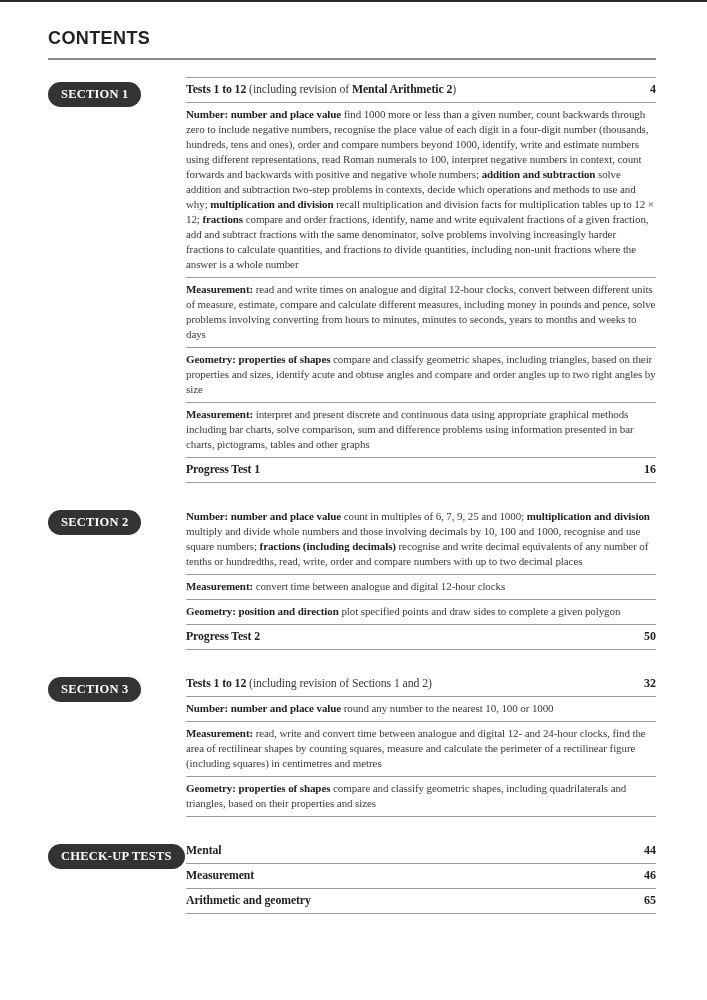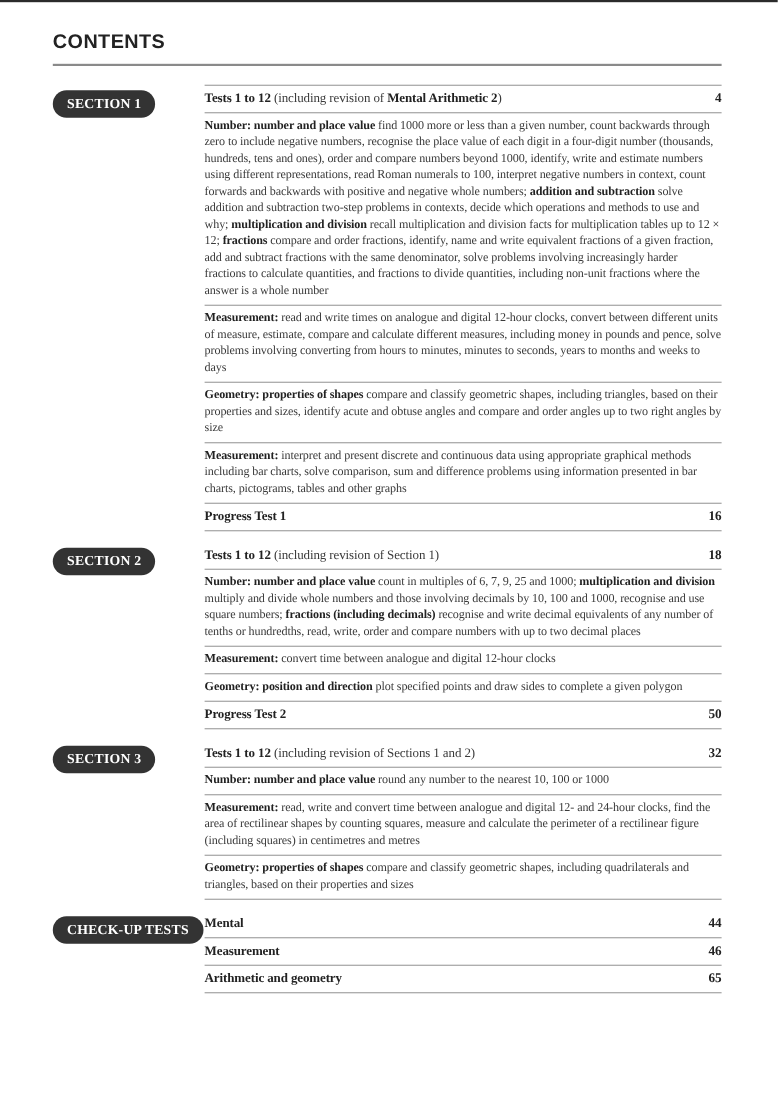--- a/index.html
+++ b/index.html
@@ -31,21 +31,21 @@
     line-height: 21px;
   }
   .header-rule {
     height: 2px;
     background: var(--header-rule-color, #8a8a8a);
     margin-top: 9px;
   }
   .toc { margin-top: 17px; font-family: Liberation Serif, serif; }
 
   .section { display: flex; }
-  .section + .section { margin-top: 10px; }
+  .section + .section { margin-top: 22px; }
 
   .sec-left { width: 138px; flex: none; }
   .badge {
     display: inline-block;
     background: var(--pill-bg, #333);
     color: var(--pill-text, #fff);
     font-weight: bold;
     font-size: 12.5px;
     line-height: 25px;
     padding: 0 13px;
@@ -113,24 +113,20 @@
           </div>
           <div class="row toc-entry">
             <div class="row-text"><b>Progress Test 1</b></div>
             <div class="pagenum">16</div>
           </div>
         </div>
       </div>
       <div class="section">
         <div class="sec-left"><div class="badge">SECTION 2</div></div>
         <div class="sec-rows">
-          <div class="row toc-entry">
-            <div class="row-text"><b>Tests 1 to 12</b><span> (including revision of Section 1)</span></div>
-            <div class="pagenum">18</div>
-          </div>
           <div class="row toc-description">
             <div class="row-text"><b>Number: number and place value</b><span> count in multiples of 6, 7, 9, 25 and 1000; </span><b>multiplication and division</b><span> multiply and divide whole numbers and those involving decimals by 10, 100 and 1000, recognise and use square numbers; </span><b>fractions (including decimals)</b><span> recognise and write decimal equivalents of any number of tenths or hundredths, read, write, order and compare numbers with up to two decimal places</span></div>
           </div>
           <div class="row toc-description">
             <div class="row-text"><b>Measurement:</b><span> convert time between analogue and digital 12-hour clocks</span></div>
           </div>
           <div class="row toc-description">
             <div class="row-text"><b>Geometry: position and direction</b><span> plot specified points and draw sides to complete a given polygon</span></div>
           </div>
           <div class="row toc-entry">

